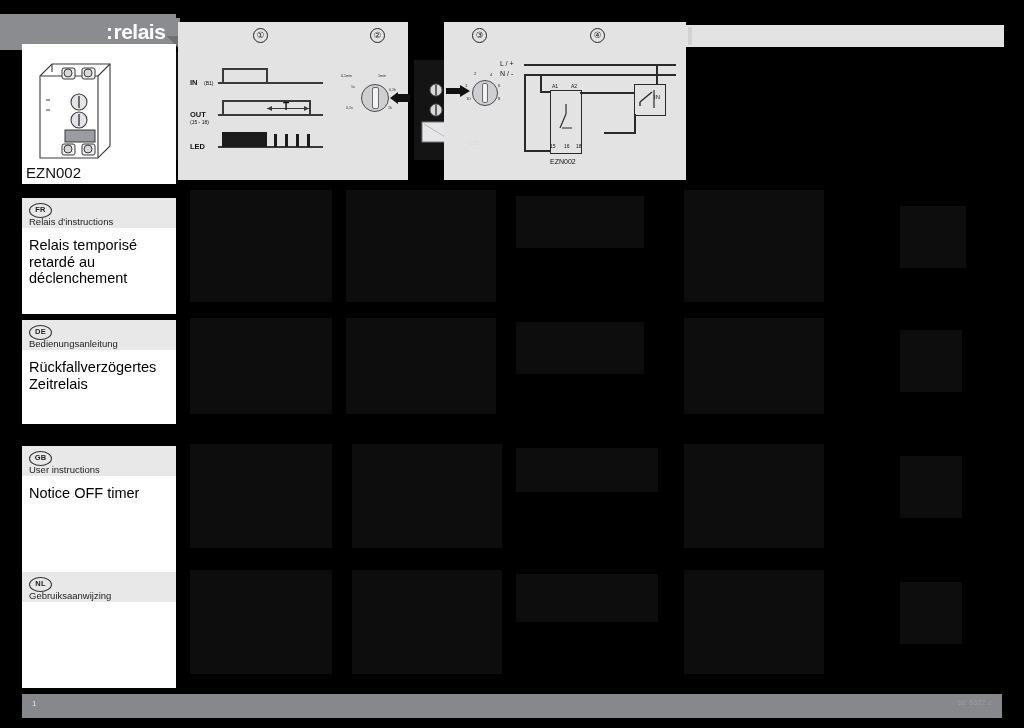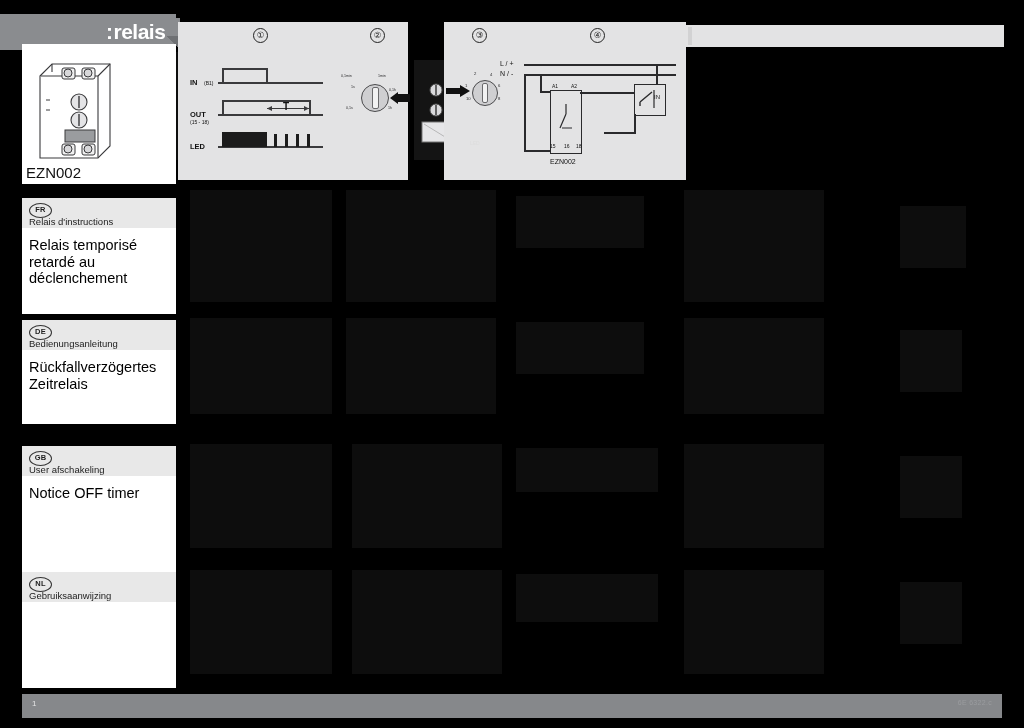--- a/index.html
+++ b/index.html
@@ -148,21 +148,21 @@
       <div class="subtitle">Bedienungsanleitung</div>
     </div>
     <div class="body">
       <div class="title">Rückfallverzögertes Zeitrelais</div>
     </div>
   </div>
 
   <div class="lang" style="top:446px;height:141px;">
     <div class="hdr">
       <div class="flagchip">GB</div>
-      <div class="subtitle">User afschakeling</div>
+      <div class="subtitle">User instructions</div>
     </div>
     <div class="body">
       <div class="title">Notice OFF timer</div>
     </div>
   </div>
 
   <div class="lang" style="top:572px;height:116px;">
     <div class="hdr">
       <div class="flagchip">NL</div>
       <div class="subtitle">Gebruiksaanwijzing</div>

